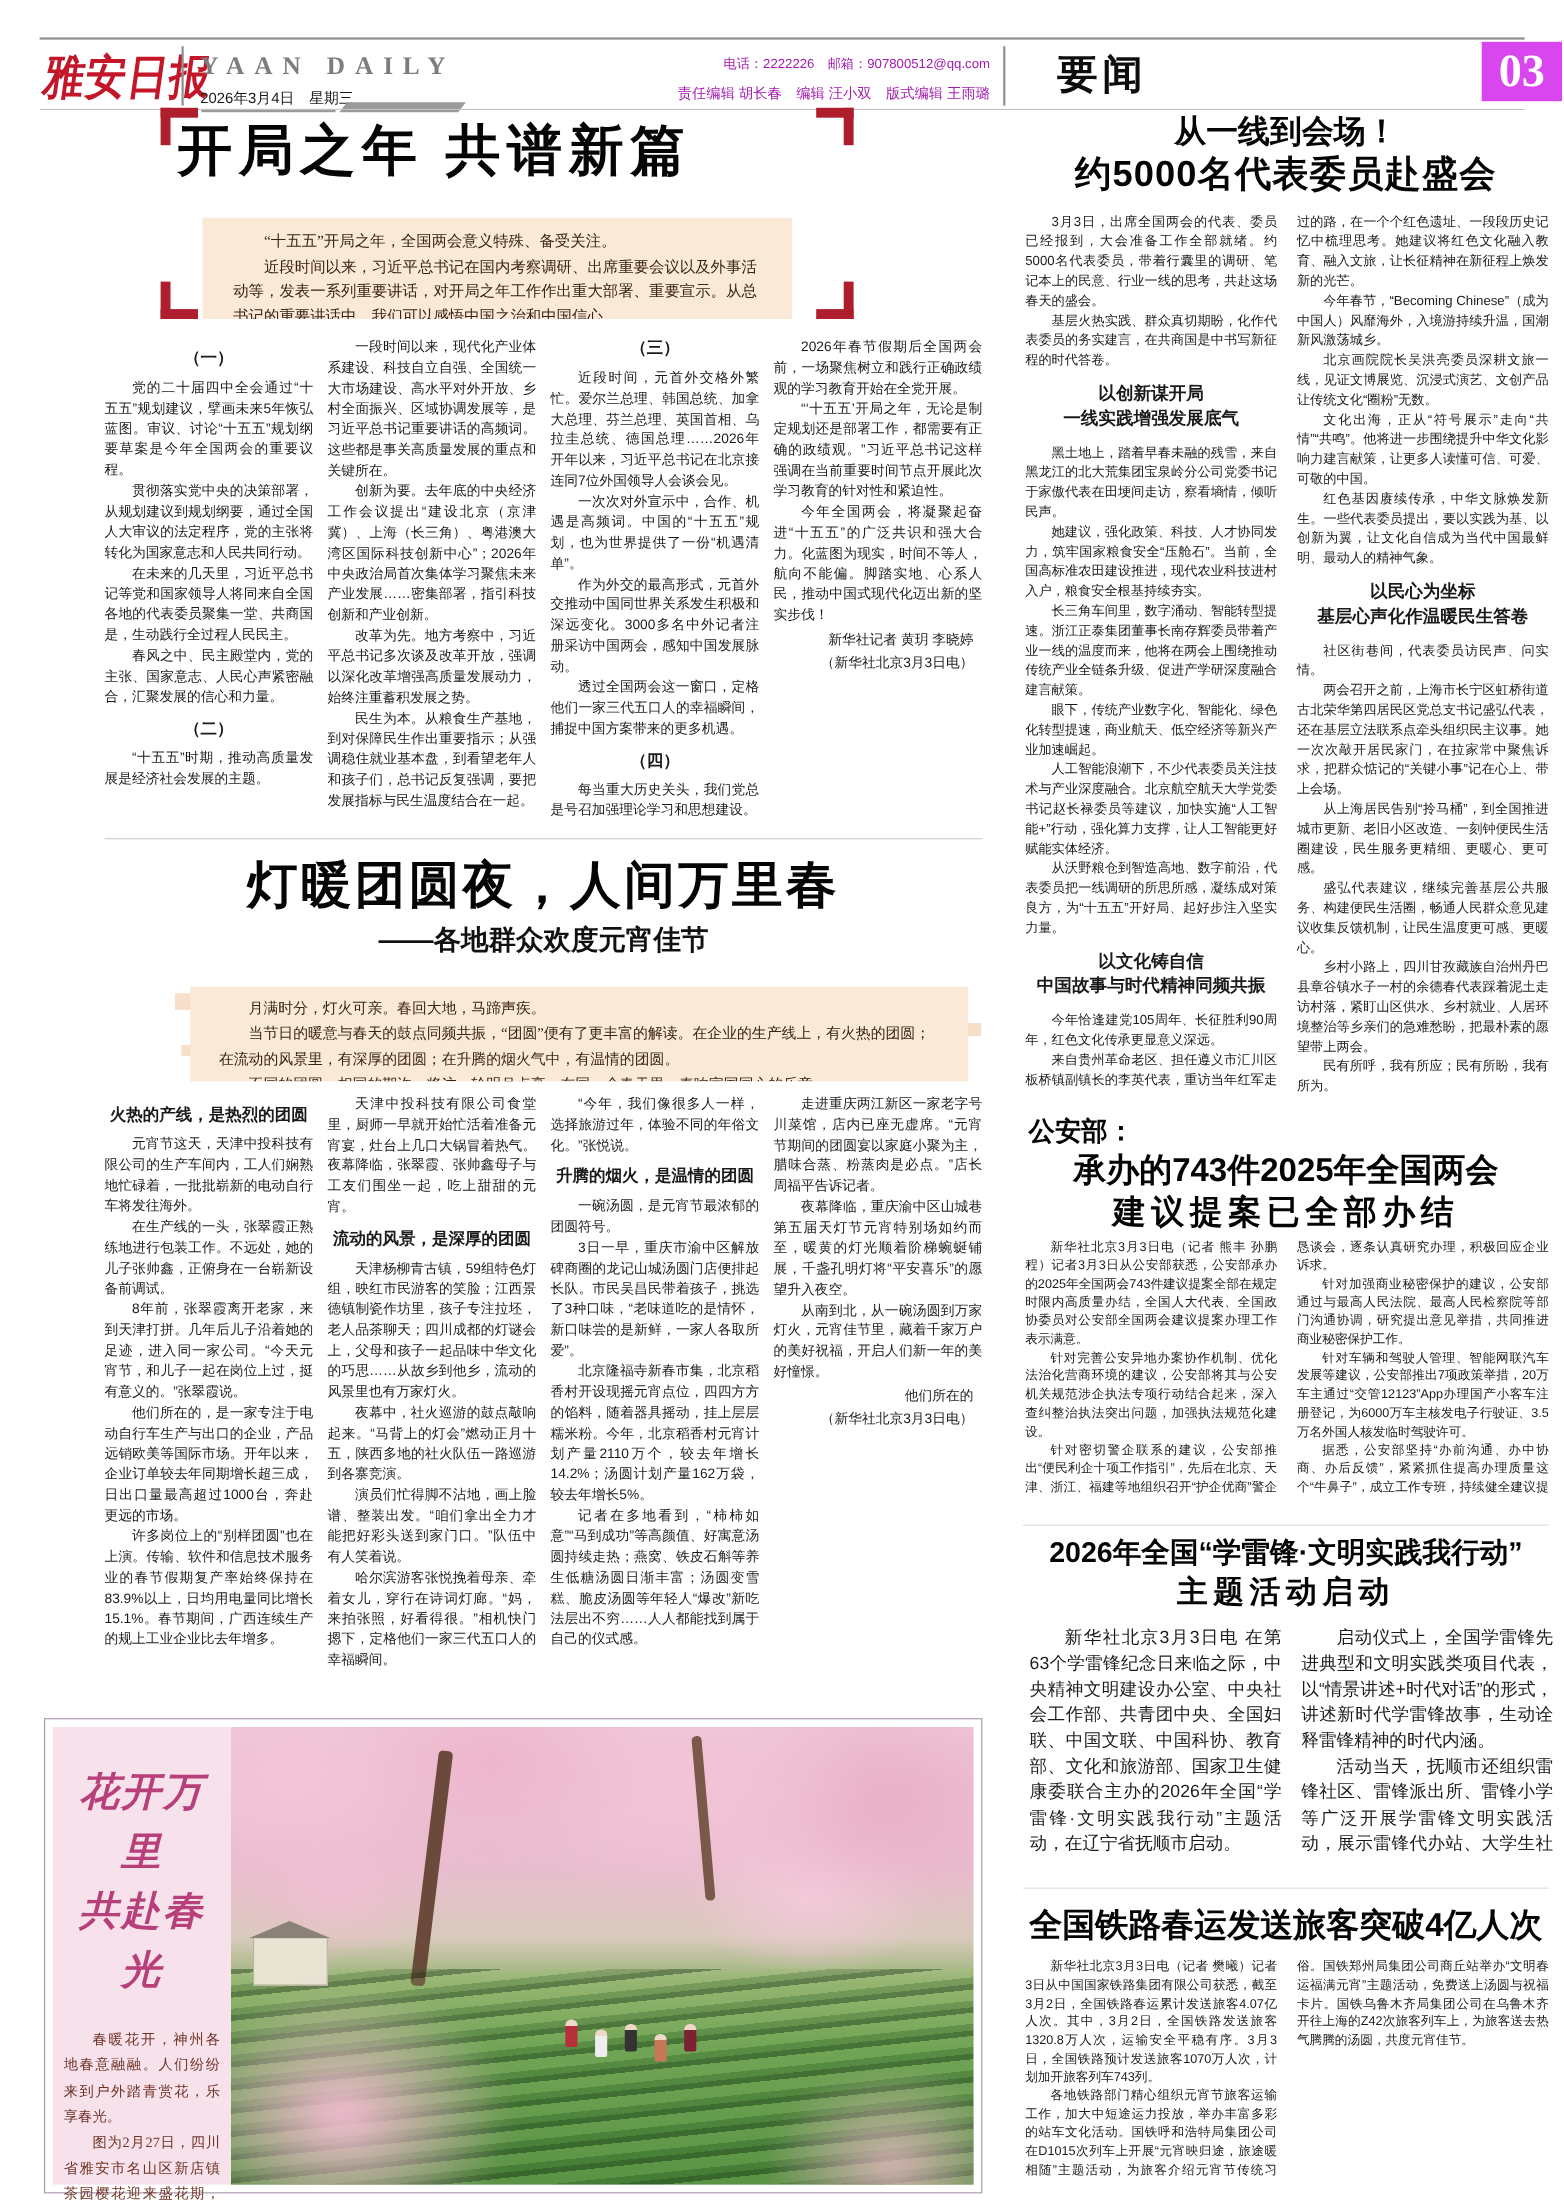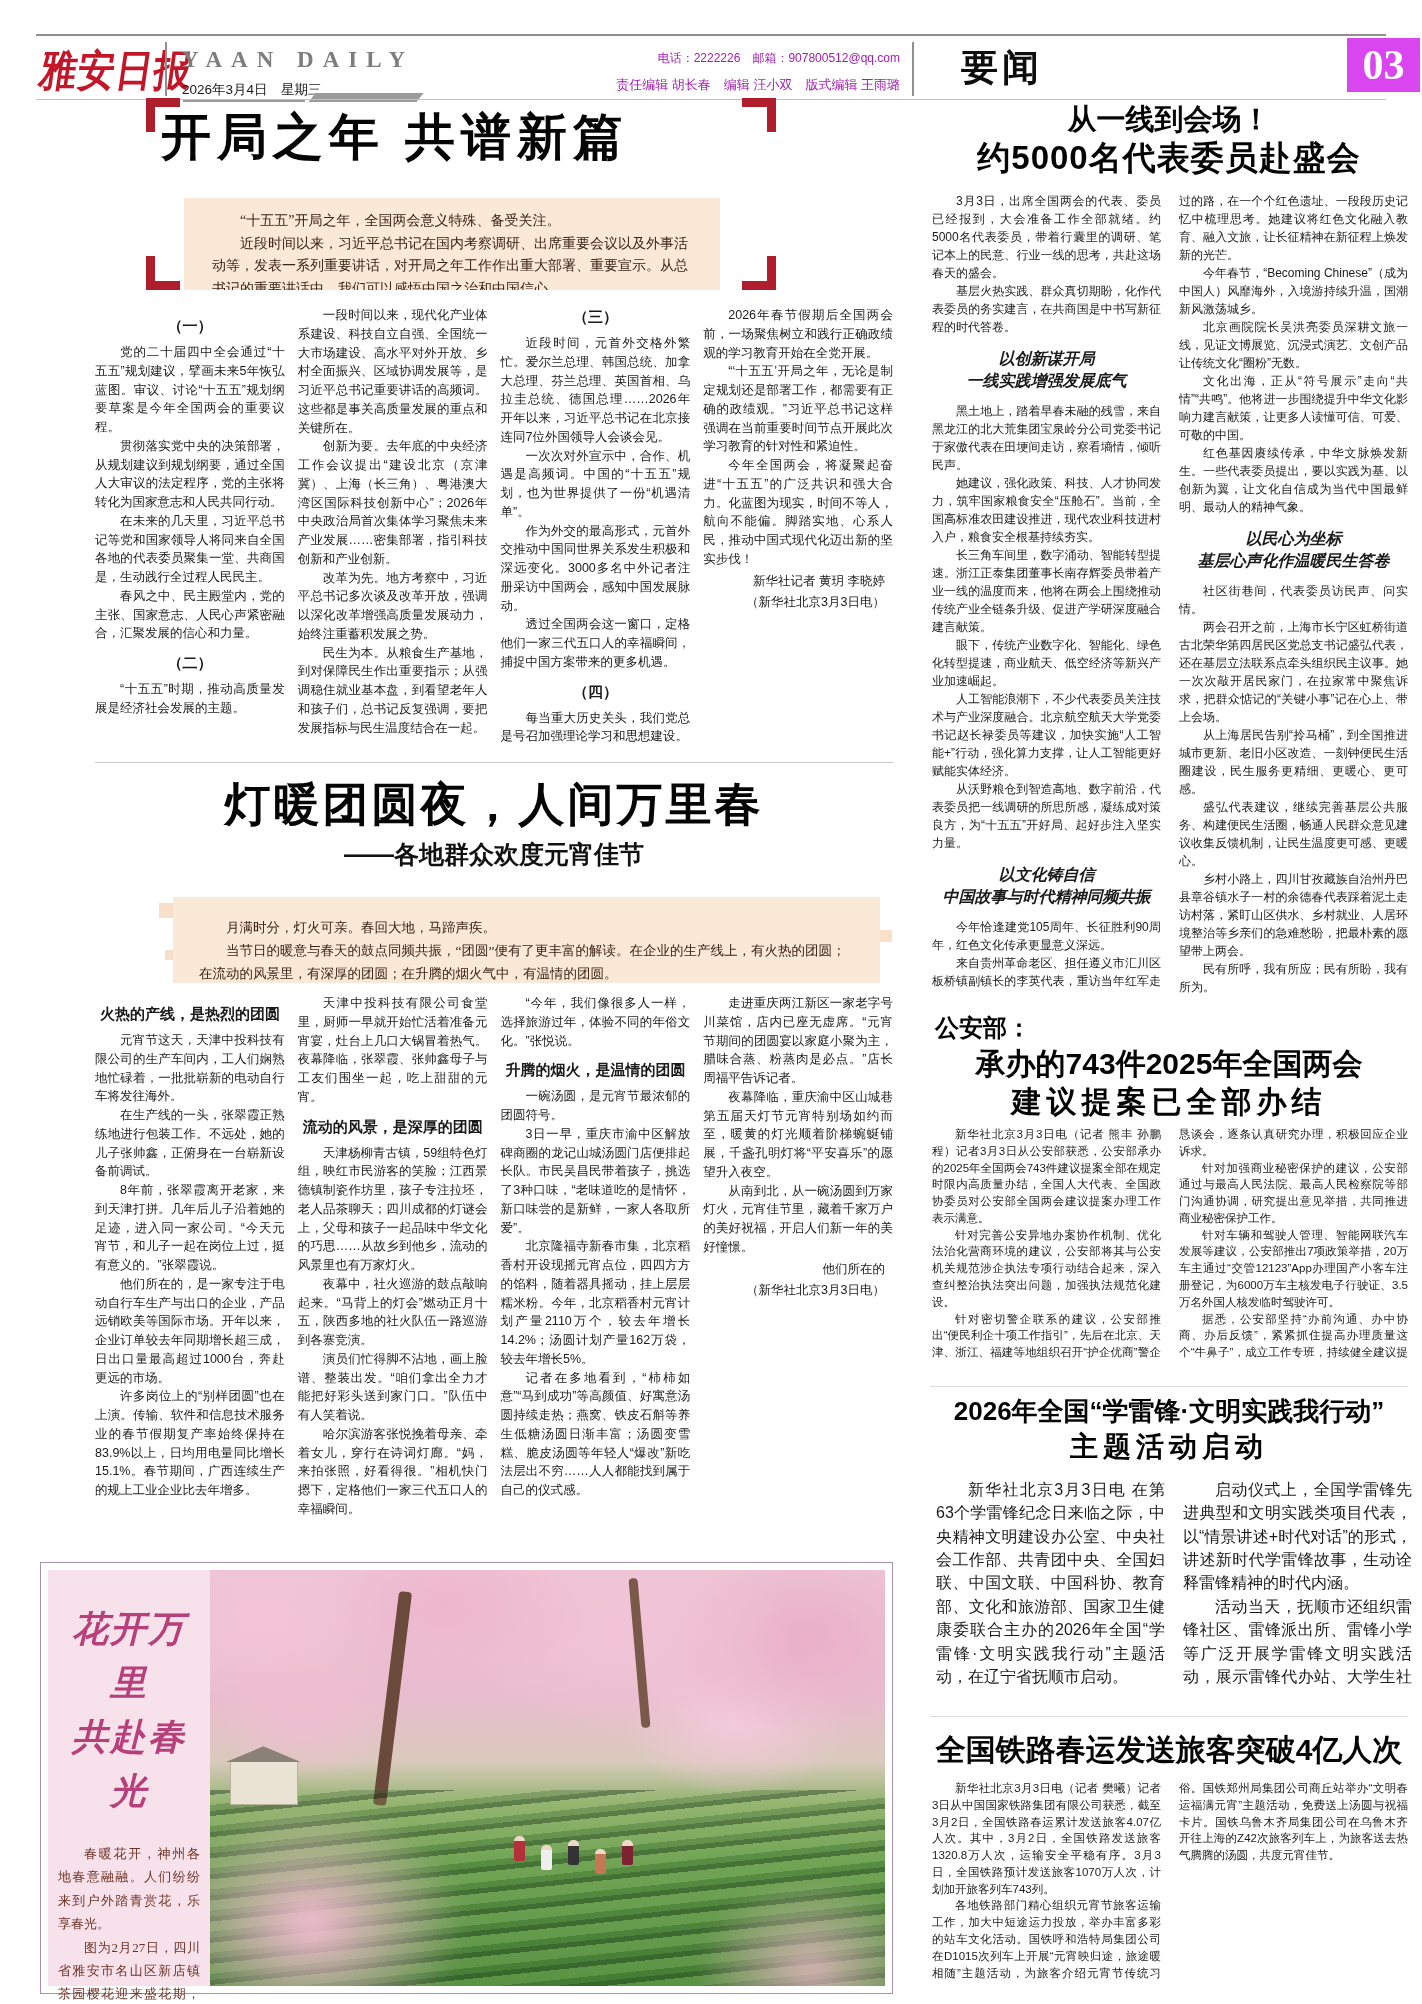--- a/index.html
+++ b/index.html
@@ -43,31 +43,31 @@
   .news-body p{margin:0;text-indent:2em;}
   .sec-head{text-align:center;font-weight:bold;font-size:15px;line-height:1.4;margin:9px 0 7px;text-indent:0;}
   .byline{text-align:right !important;text-indent:0 !important;padding-right:8px;margin-top:3px !important;}
   .body-a{left:95px;top:306px;width:798px;height:446px;column-count:4;column-gap:13px;
           font-size:12.5px;line-height:1.5;}
   .rule{background:#c9c9c9;height:1px;}
   
   .b-head{left:95px;top:774px;width:798px;text-align:center;font-size:46px;font-weight:900;
           letter-spacing:3px;color:#050505;}
   .b-sub{left:95px;top:838px;width:798px;text-align:center;font-size:25px;font-weight:bold;color:#111;}
-  .intro-b{left:173px;top:897px;width:707px;height:86px;padding:20px 26px;font-size:13.5px;line-height:1.7;}
+  .intro-b{left:173px;top:897px;width:707px;height:86px;padding:9px 26px;font-size:13.5px;line-height:1.7;}
   .deco-sq{background:#f7dfc9;}
   .body-b{left:95px;top:994px;width:798px;height:540px;column-count:4;column-gap:13px;
           font-size:12.5px;line-height:1.5;}
   
   .c-head1{left:930px;top:100px;width:478px;text-align:center;font-size:29px;font-weight:900;color:#050505;}
   .c-head2{left:930px;top:136px;width:478px;text-align:center;font-size:33px;font-weight:900;
            letter-spacing:1px;color:#050505;}
   .body-c{left:932px;top:192px;width:476px;height:812px;column-count:2;column-gap:18px;
           font-size:12px;line-height:1.5;}
-  .body-c .sec-head{font-size:16px;margin:12px 0 9px;font-style:italic;}
+  .body-c .sec-head{font-size:16px;margin:12px 0 9px;}
   .d-kicker{left:935px;top:1012px;font-size:24px;font-weight:900;color:#050505;}
   .d-head1{left:930px;top:1044px;width:478px;text-align:center;font-size:30px;font-weight:900;color:#050505;}
   .d-head2{left:930px;top:1082px;width:478px;text-align:center;font-size:30px;font-weight:900;
            letter-spacing:5px;color:#050505;}
   .body-d{left:932px;top:1126px;width:476px;height:252px;column-count:2;column-gap:18px;
           font-size:11.5px;line-height:1.46;}
   .e-head1{left:928px;top:1394px;width:482px;text-align:center;font-size:26px;font-weight:900;color:#050505;}
   .e-head2{left:930px;top:1428px;width:478px;text-align:center;font-size:28px;font-weight:900;
            letter-spacing:5px;color:#050505;}
   .body-e{left:936px;top:1478px;width:476px;height:224px;column-count:2;column-gap:18px;

